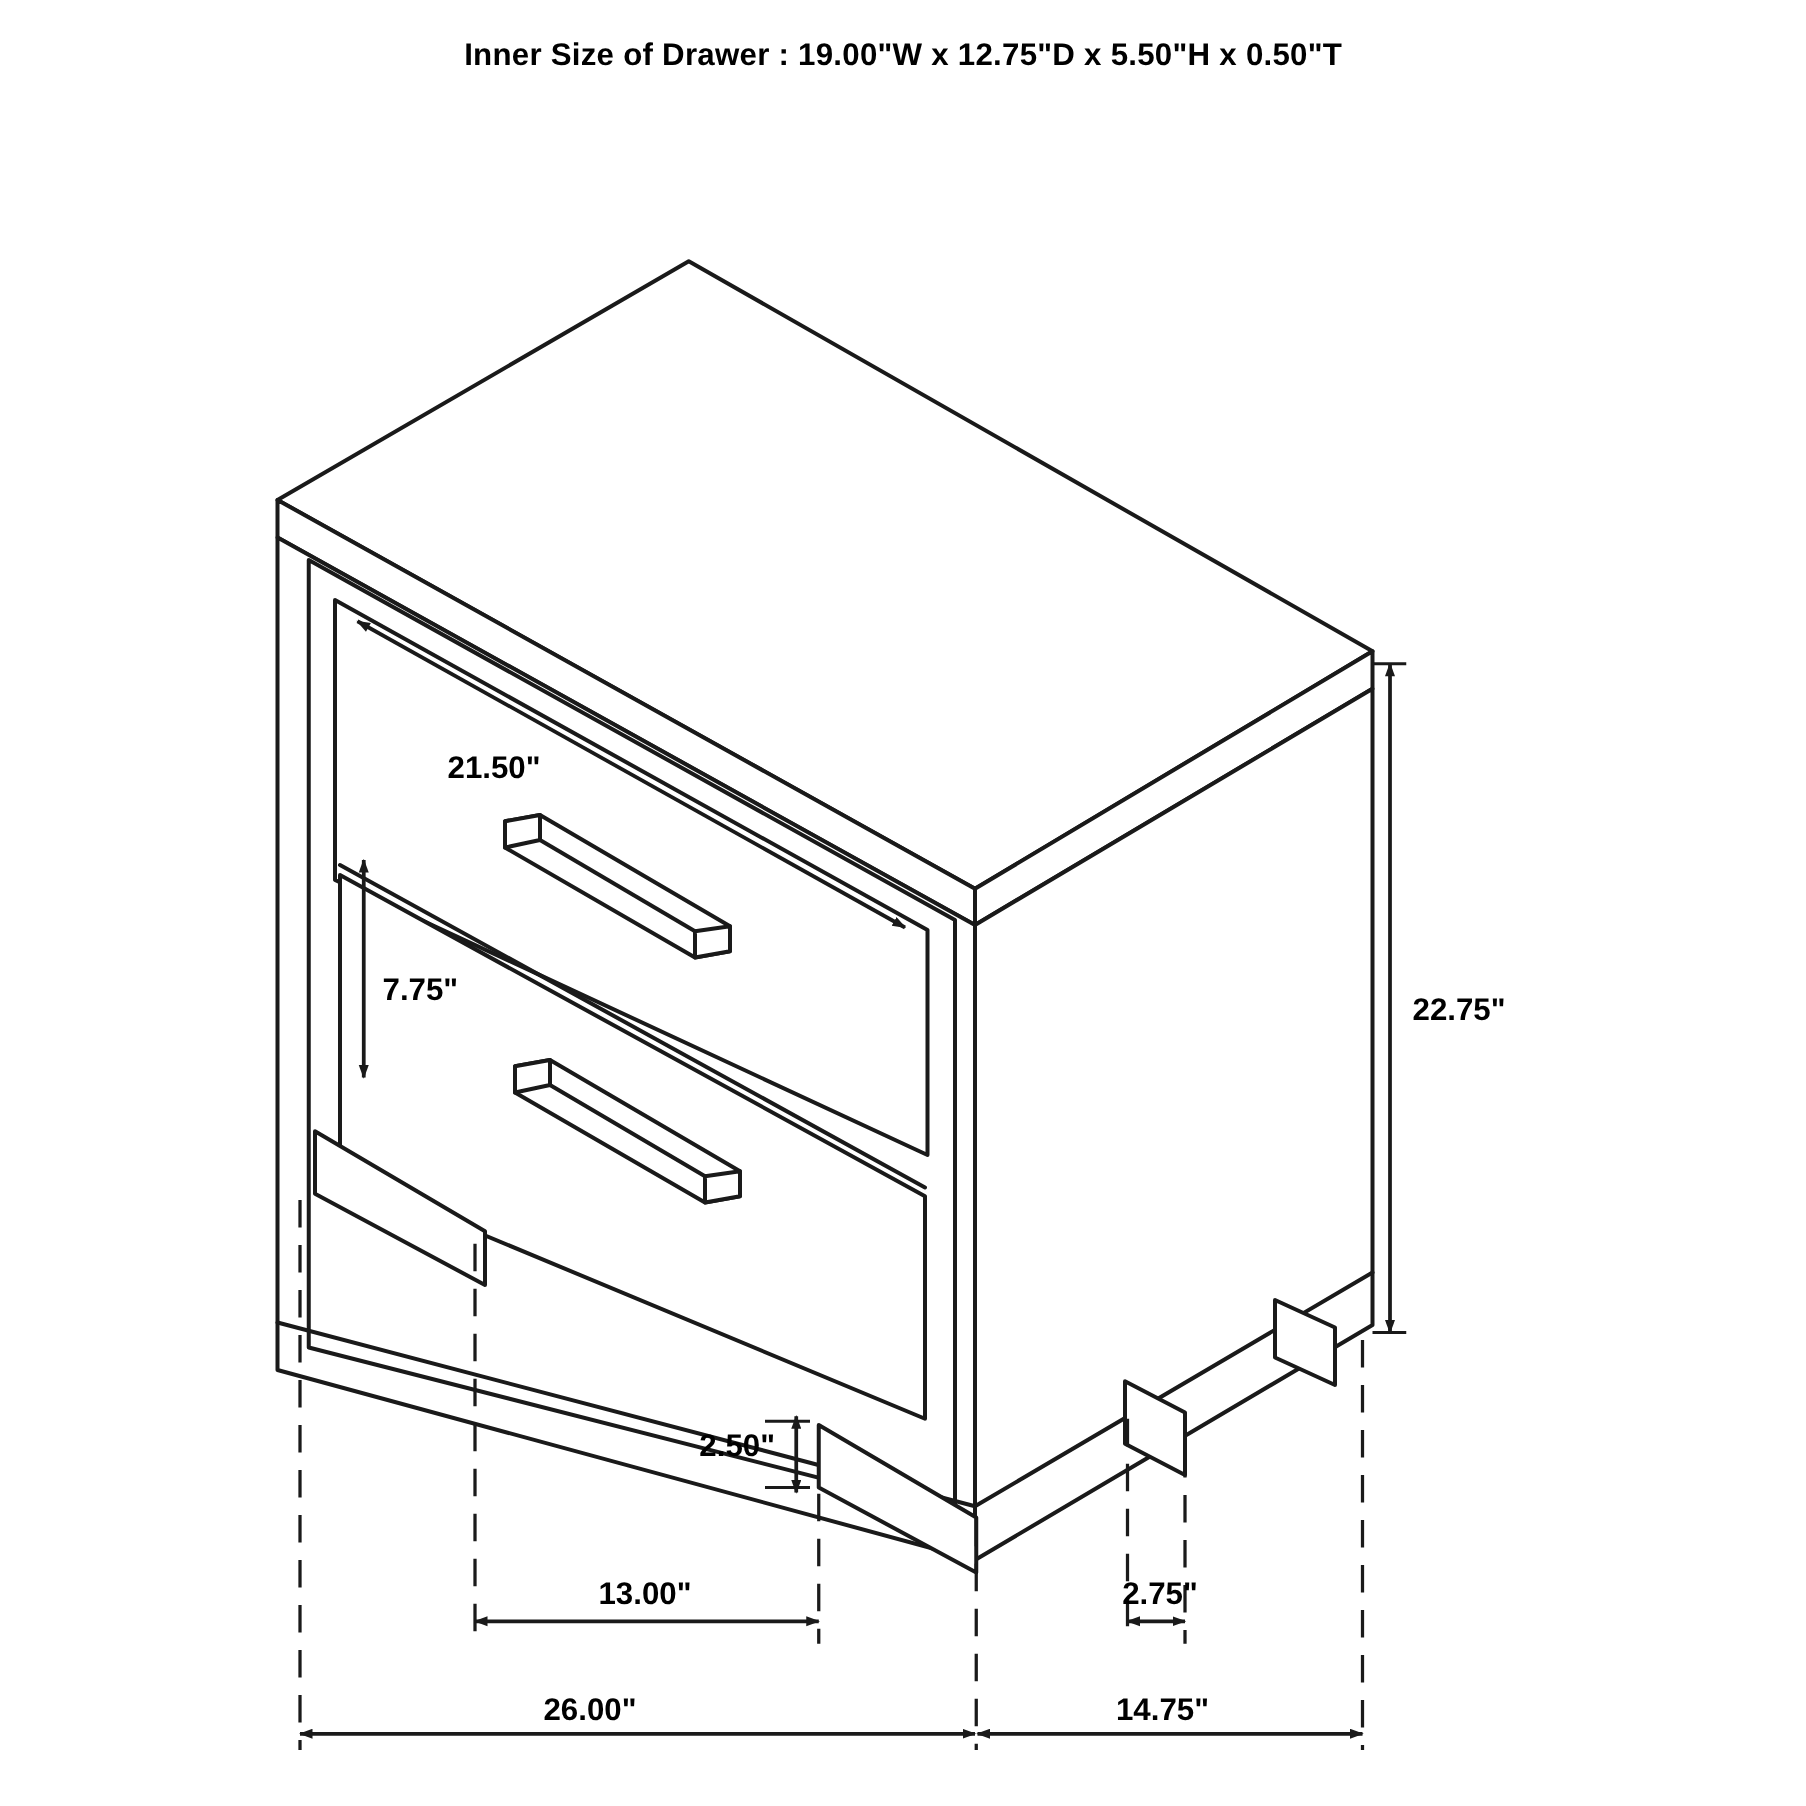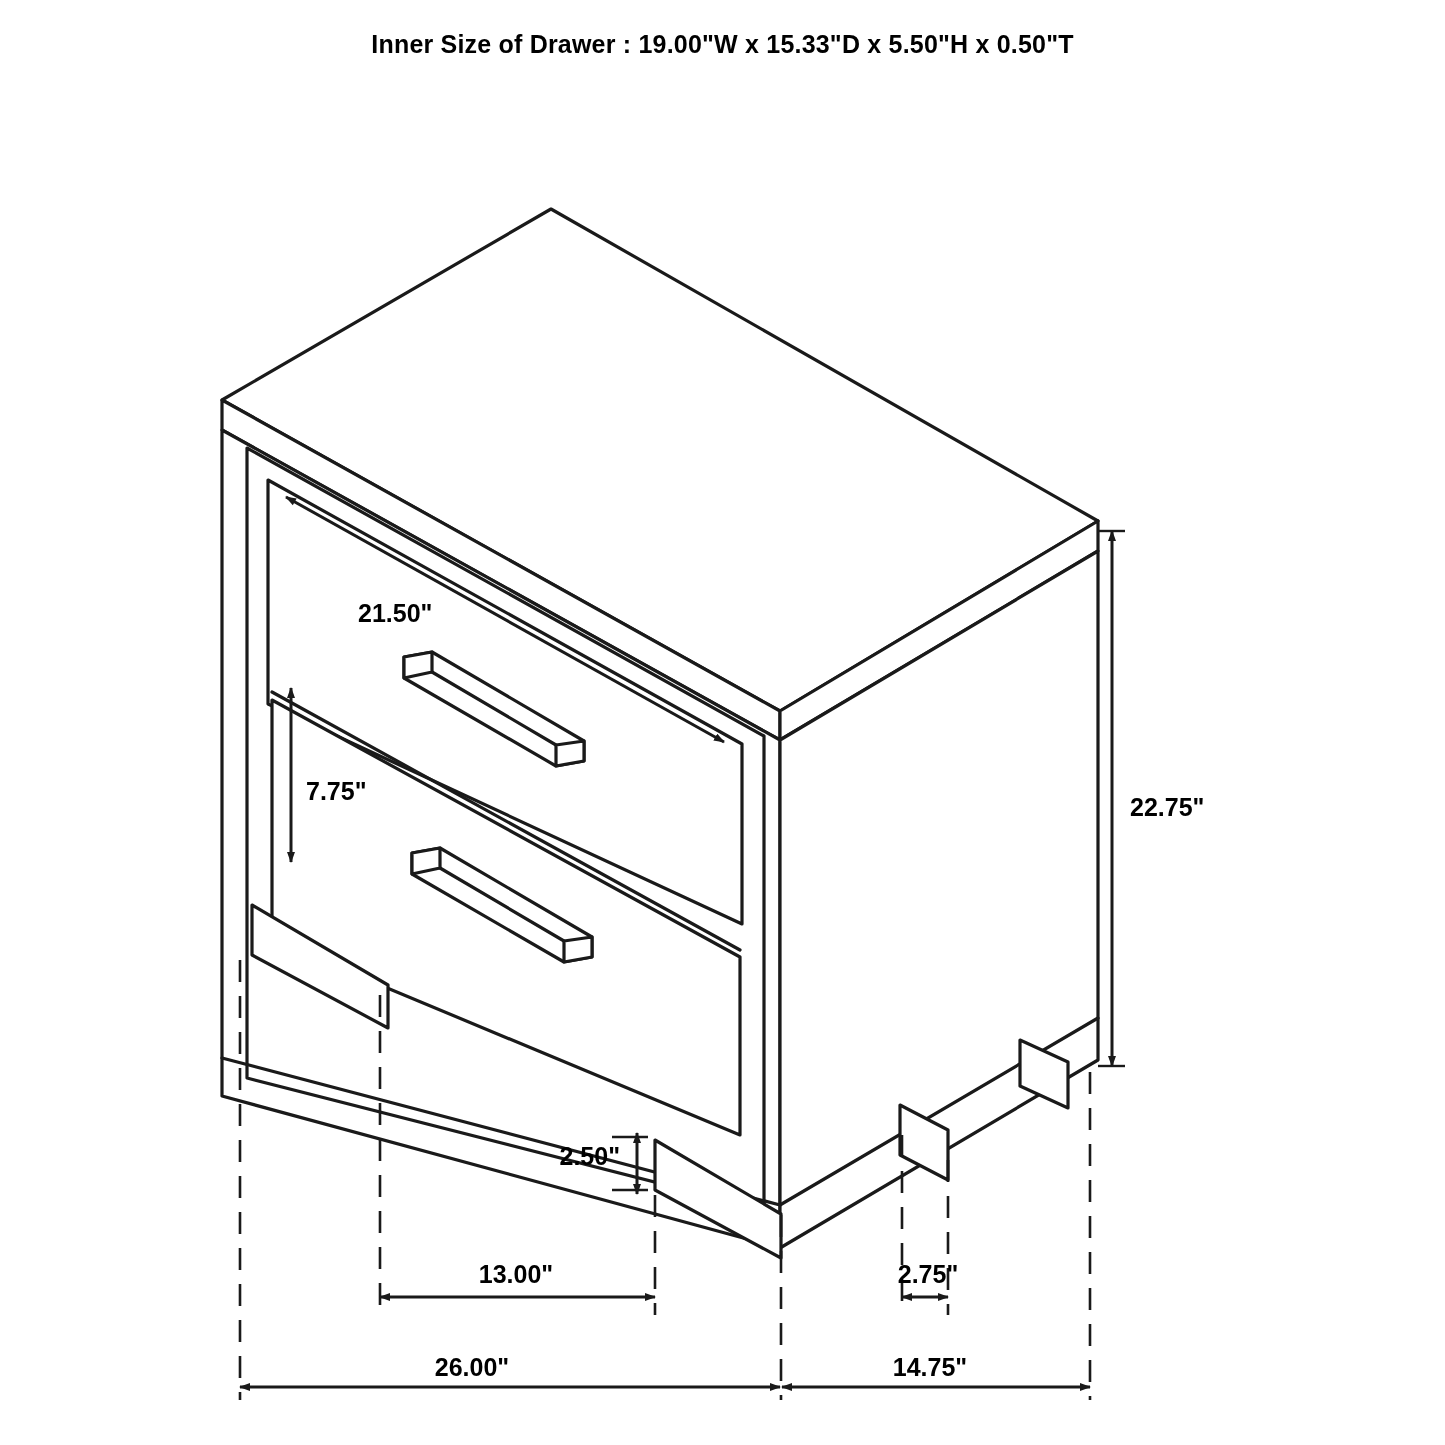--- a/index.html
+++ b/index.html
@@ -44,21 +44,21 @@
     font-size: 25px;
     font-weight: bold;
     fill: #000000;
   }
 </style>
 </head>
 <body>
 
 <div id="diagram-root">
 
-  <div class="title">Inner Size of Drawer : 19.00"W x 15.33"D x 5.50"H x 0.50"T</div>
+  <div class="title">Inner Size of Drawer : 19.00"W x 12.75"D x 5.50"H x 0.50"T</div>
 
   <svg class="canvas" viewBox="0 0 1445 1445">
     <defs>
       <marker id="arrHead" markerWidth="12" markerHeight="12" refX="10" refY="4" orient="auto" markerUnits="userSpaceOnUse">
         <path d="M0,0 L11,4 L0,8 z" fill="#1a1a1a"></path>
       </marker>
       <marker id="arrTail" markerWidth="12" markerHeight="12" refX="1" refY="4" orient="auto" markerUnits="userSpaceOnUse">
         <path d="M11,0 L0,4 L11,8 z" fill="#1a1a1a"></path>
       </marker>
     </defs>

